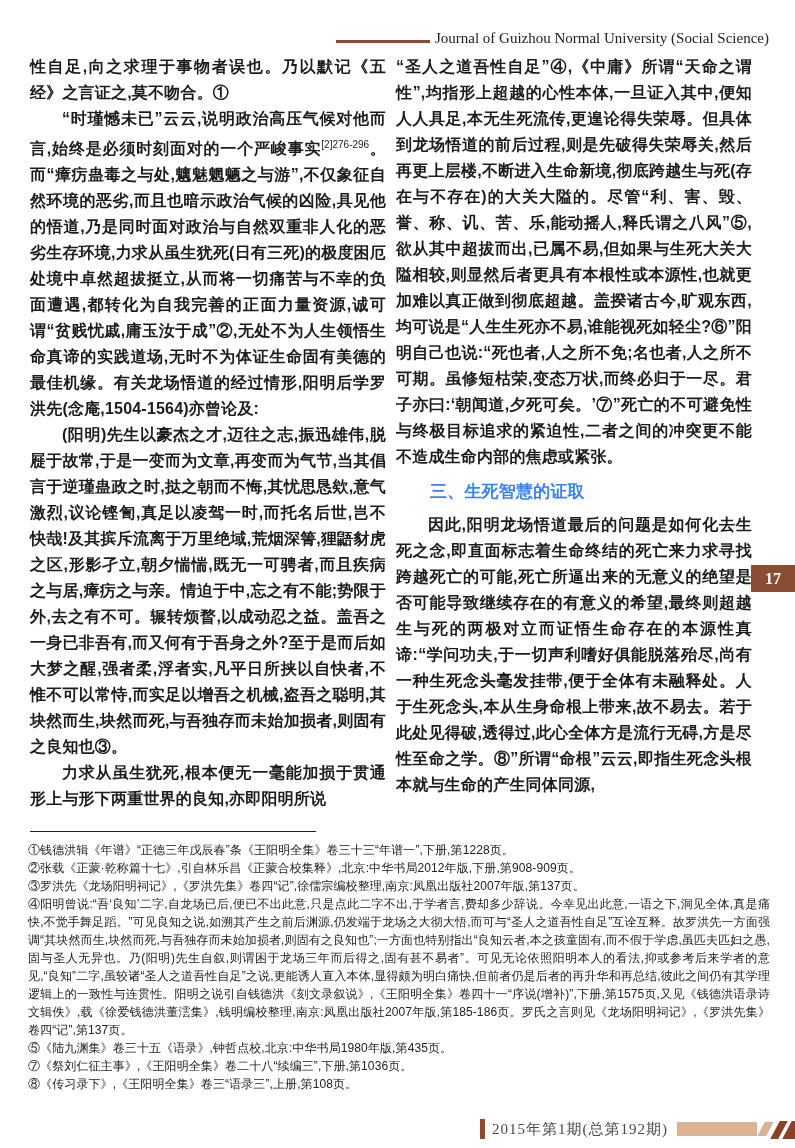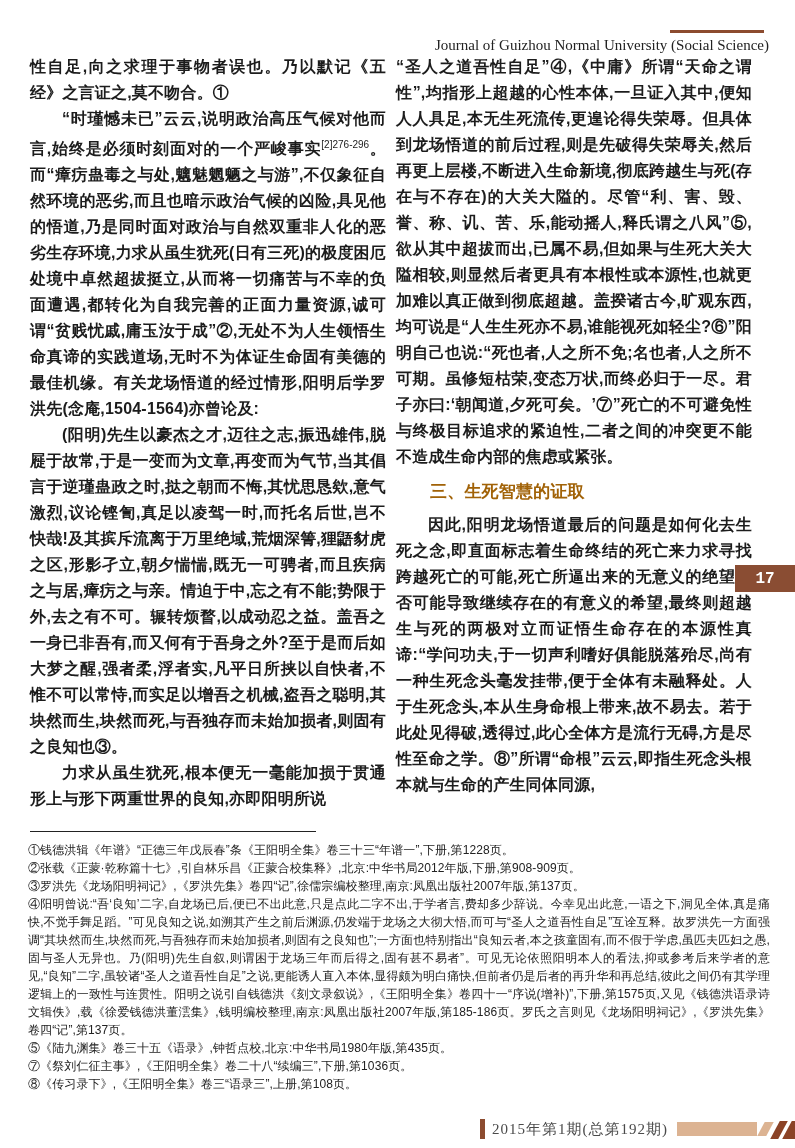--- a/index.html
+++ b/index.html
@@ -8,21 +8,21 @@
     width:795px;height:1148px;
     margin:0 auto;
     background:#ffffff;
     overflow:hidden;
     font-family:"Liberation Sans", sans-serif;
     color:#1c1c1c;
   }
   
   .header{
     position:absolute;top:30px;right:26px;
-    display:flex;align-items:flex-end;flex-direction:column;
+    display:flex;align-items:flex-end;
   }
   .header-rule{
     display:inline-block;width:94px;height:3px;
     background:#8C4B2F;margin-right:5px;margin-bottom:4px;
   }
   .journal-title{
     font-family:"Liberation Serif", serif;
     font-size:15px;color:#222;white-space:nowrap;
   }
   
@@ -36,28 +36,28 @@
     text-align:justify;text-justify:inter-ideograph;
     font-weight:600;
   }
   .col p{margin:0;text-indent:2em;}
   .col p.noindent{text-indent:0;}
   sup.cite{font-size:10px;letter-spacing:0;font-weight:400;}
   .section-heading{
     margin:9px 0 7px 0;
     text-indent:2em;
     font-size:17px;font-weight:700;
-    color:#a16207;
+    color:#3b82f6;
   }
   
   .page-tab{
     position:absolute;top:565px;right:0;
-    width:60px;height:27px;
+    width:44px;height:27px;
     background:#8A4D33;color:#ffffff;
-    font-family:Liberation Mono, monospace;
+    font-family:Liberation Serif, serif;
     font-size:16px;font-weight:600;
     display:flex;align-items:center;justify-content:center;
   }
   
   .footnote-sep{
     position:absolute;top:831px;left:30px;width:286px;
     border-top:1.5px solid #222;
   }
   .footnotes{
     position:absolute;top:841px;left:28px;width:742px;

